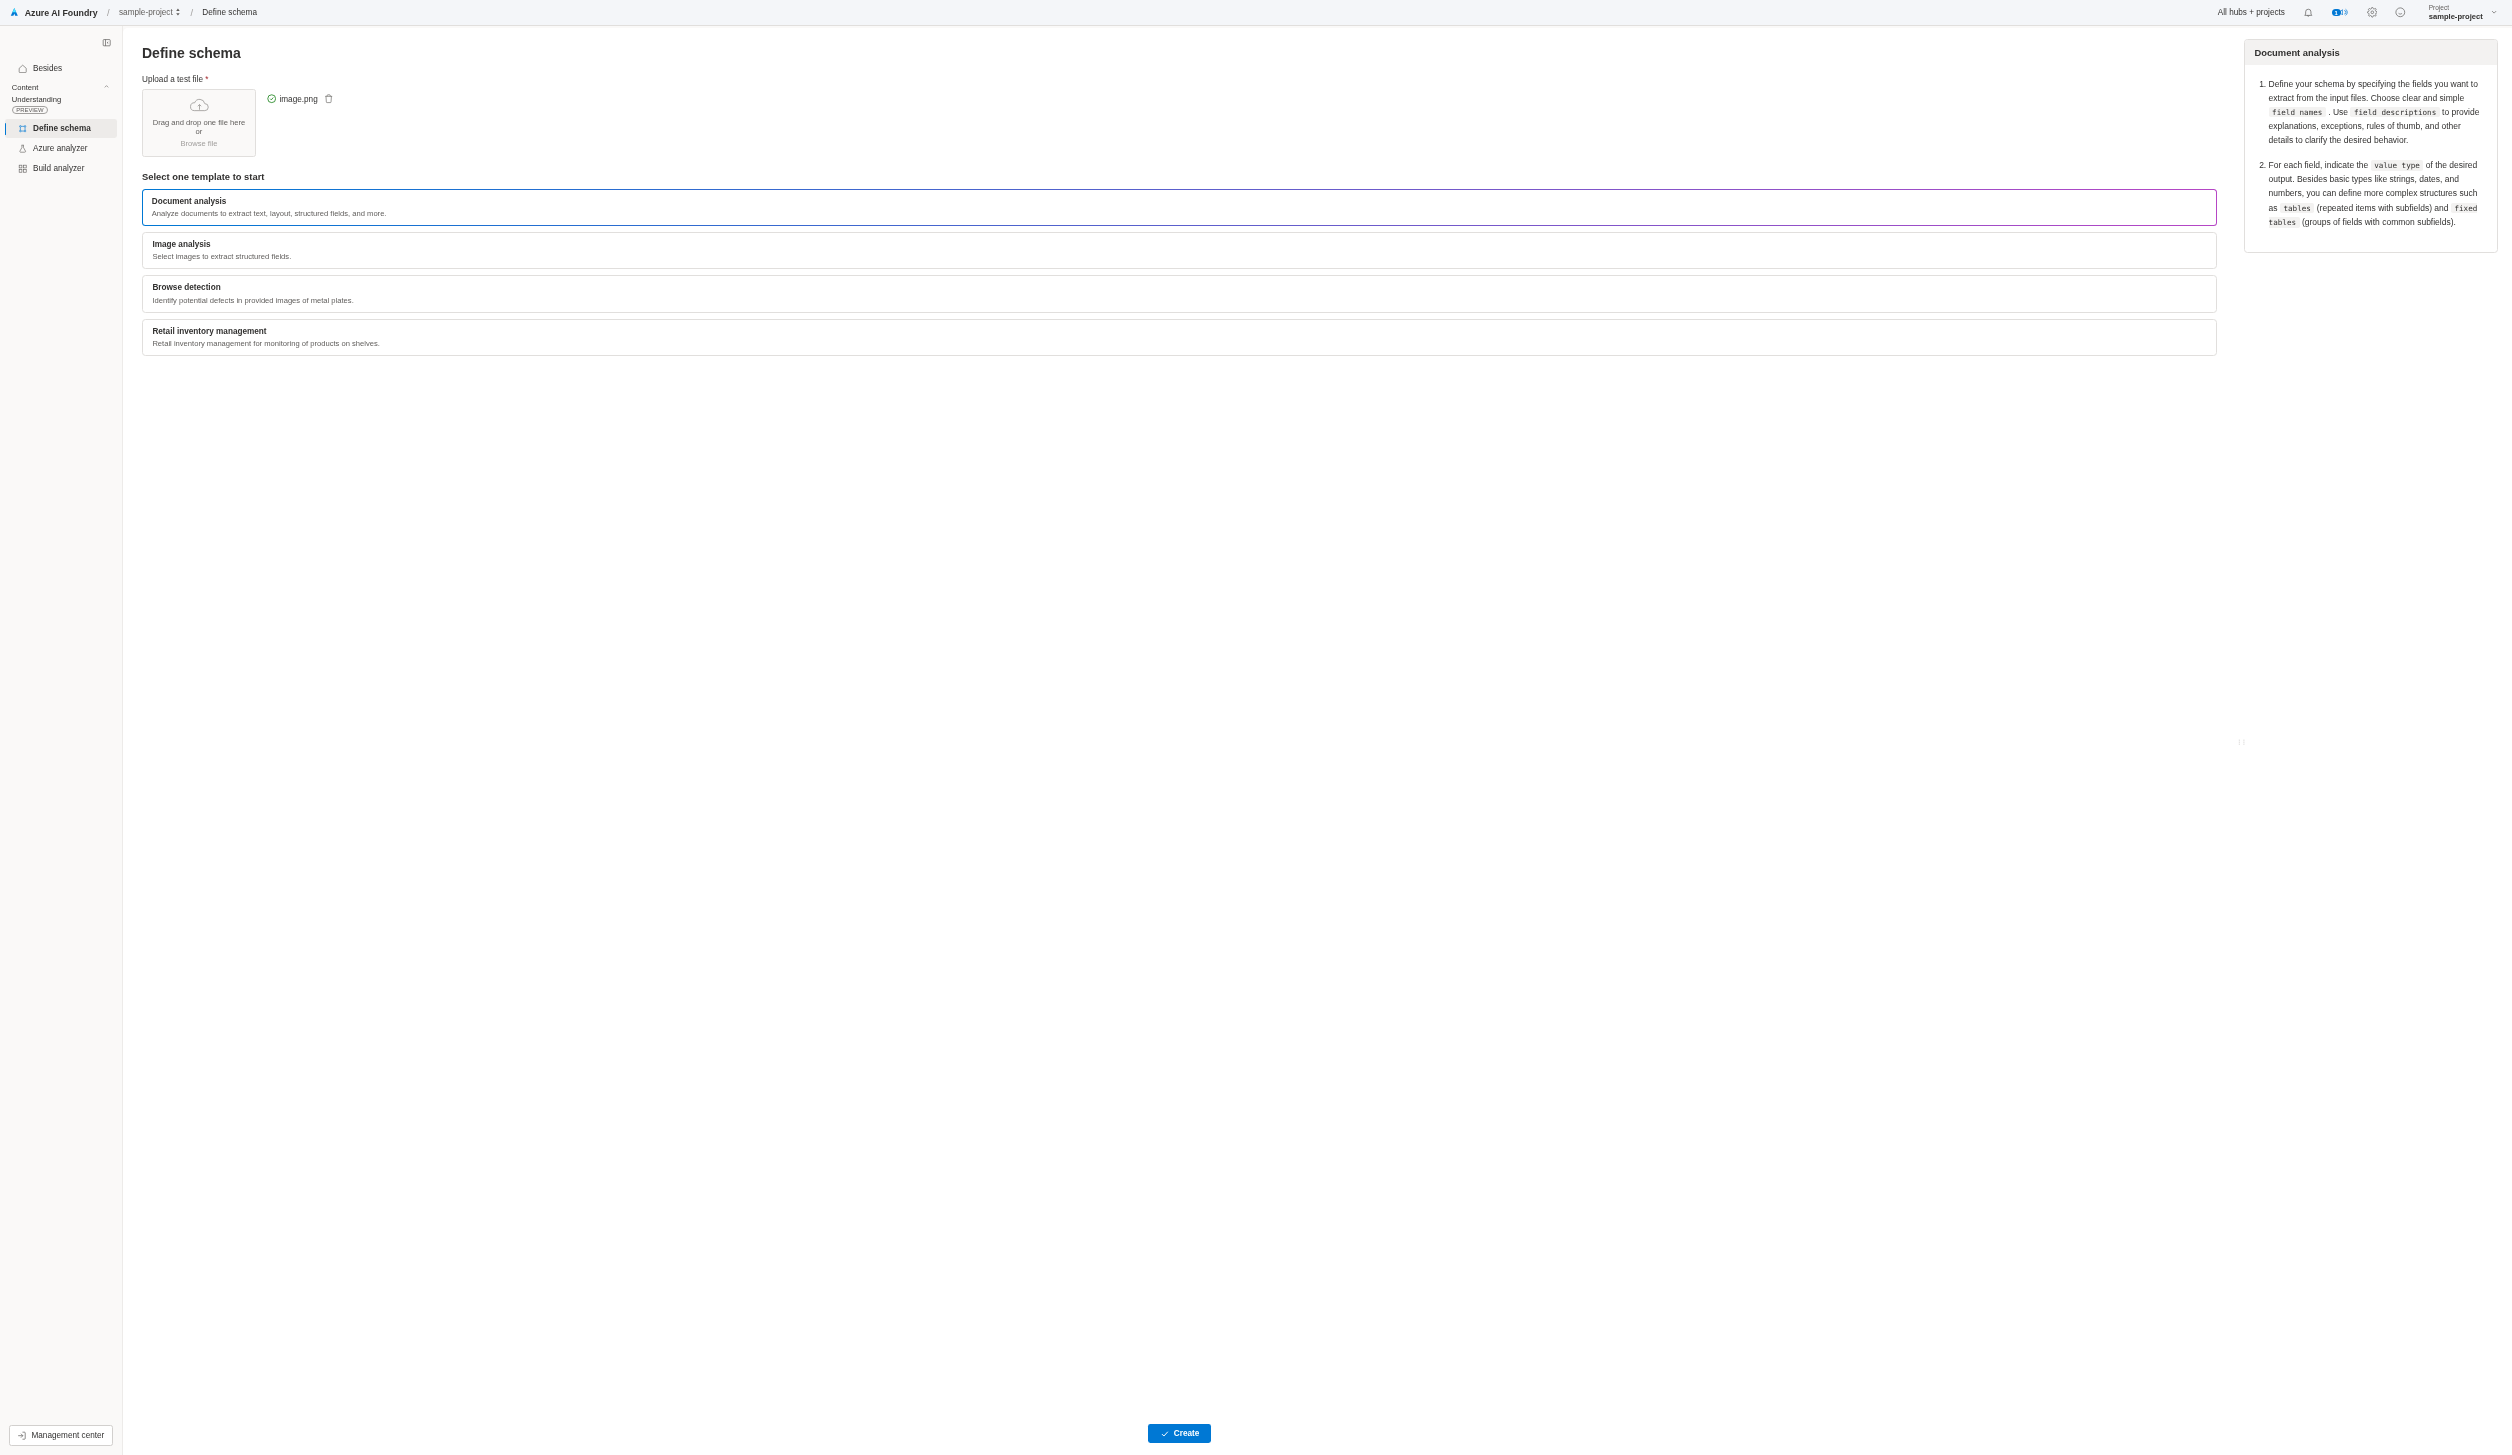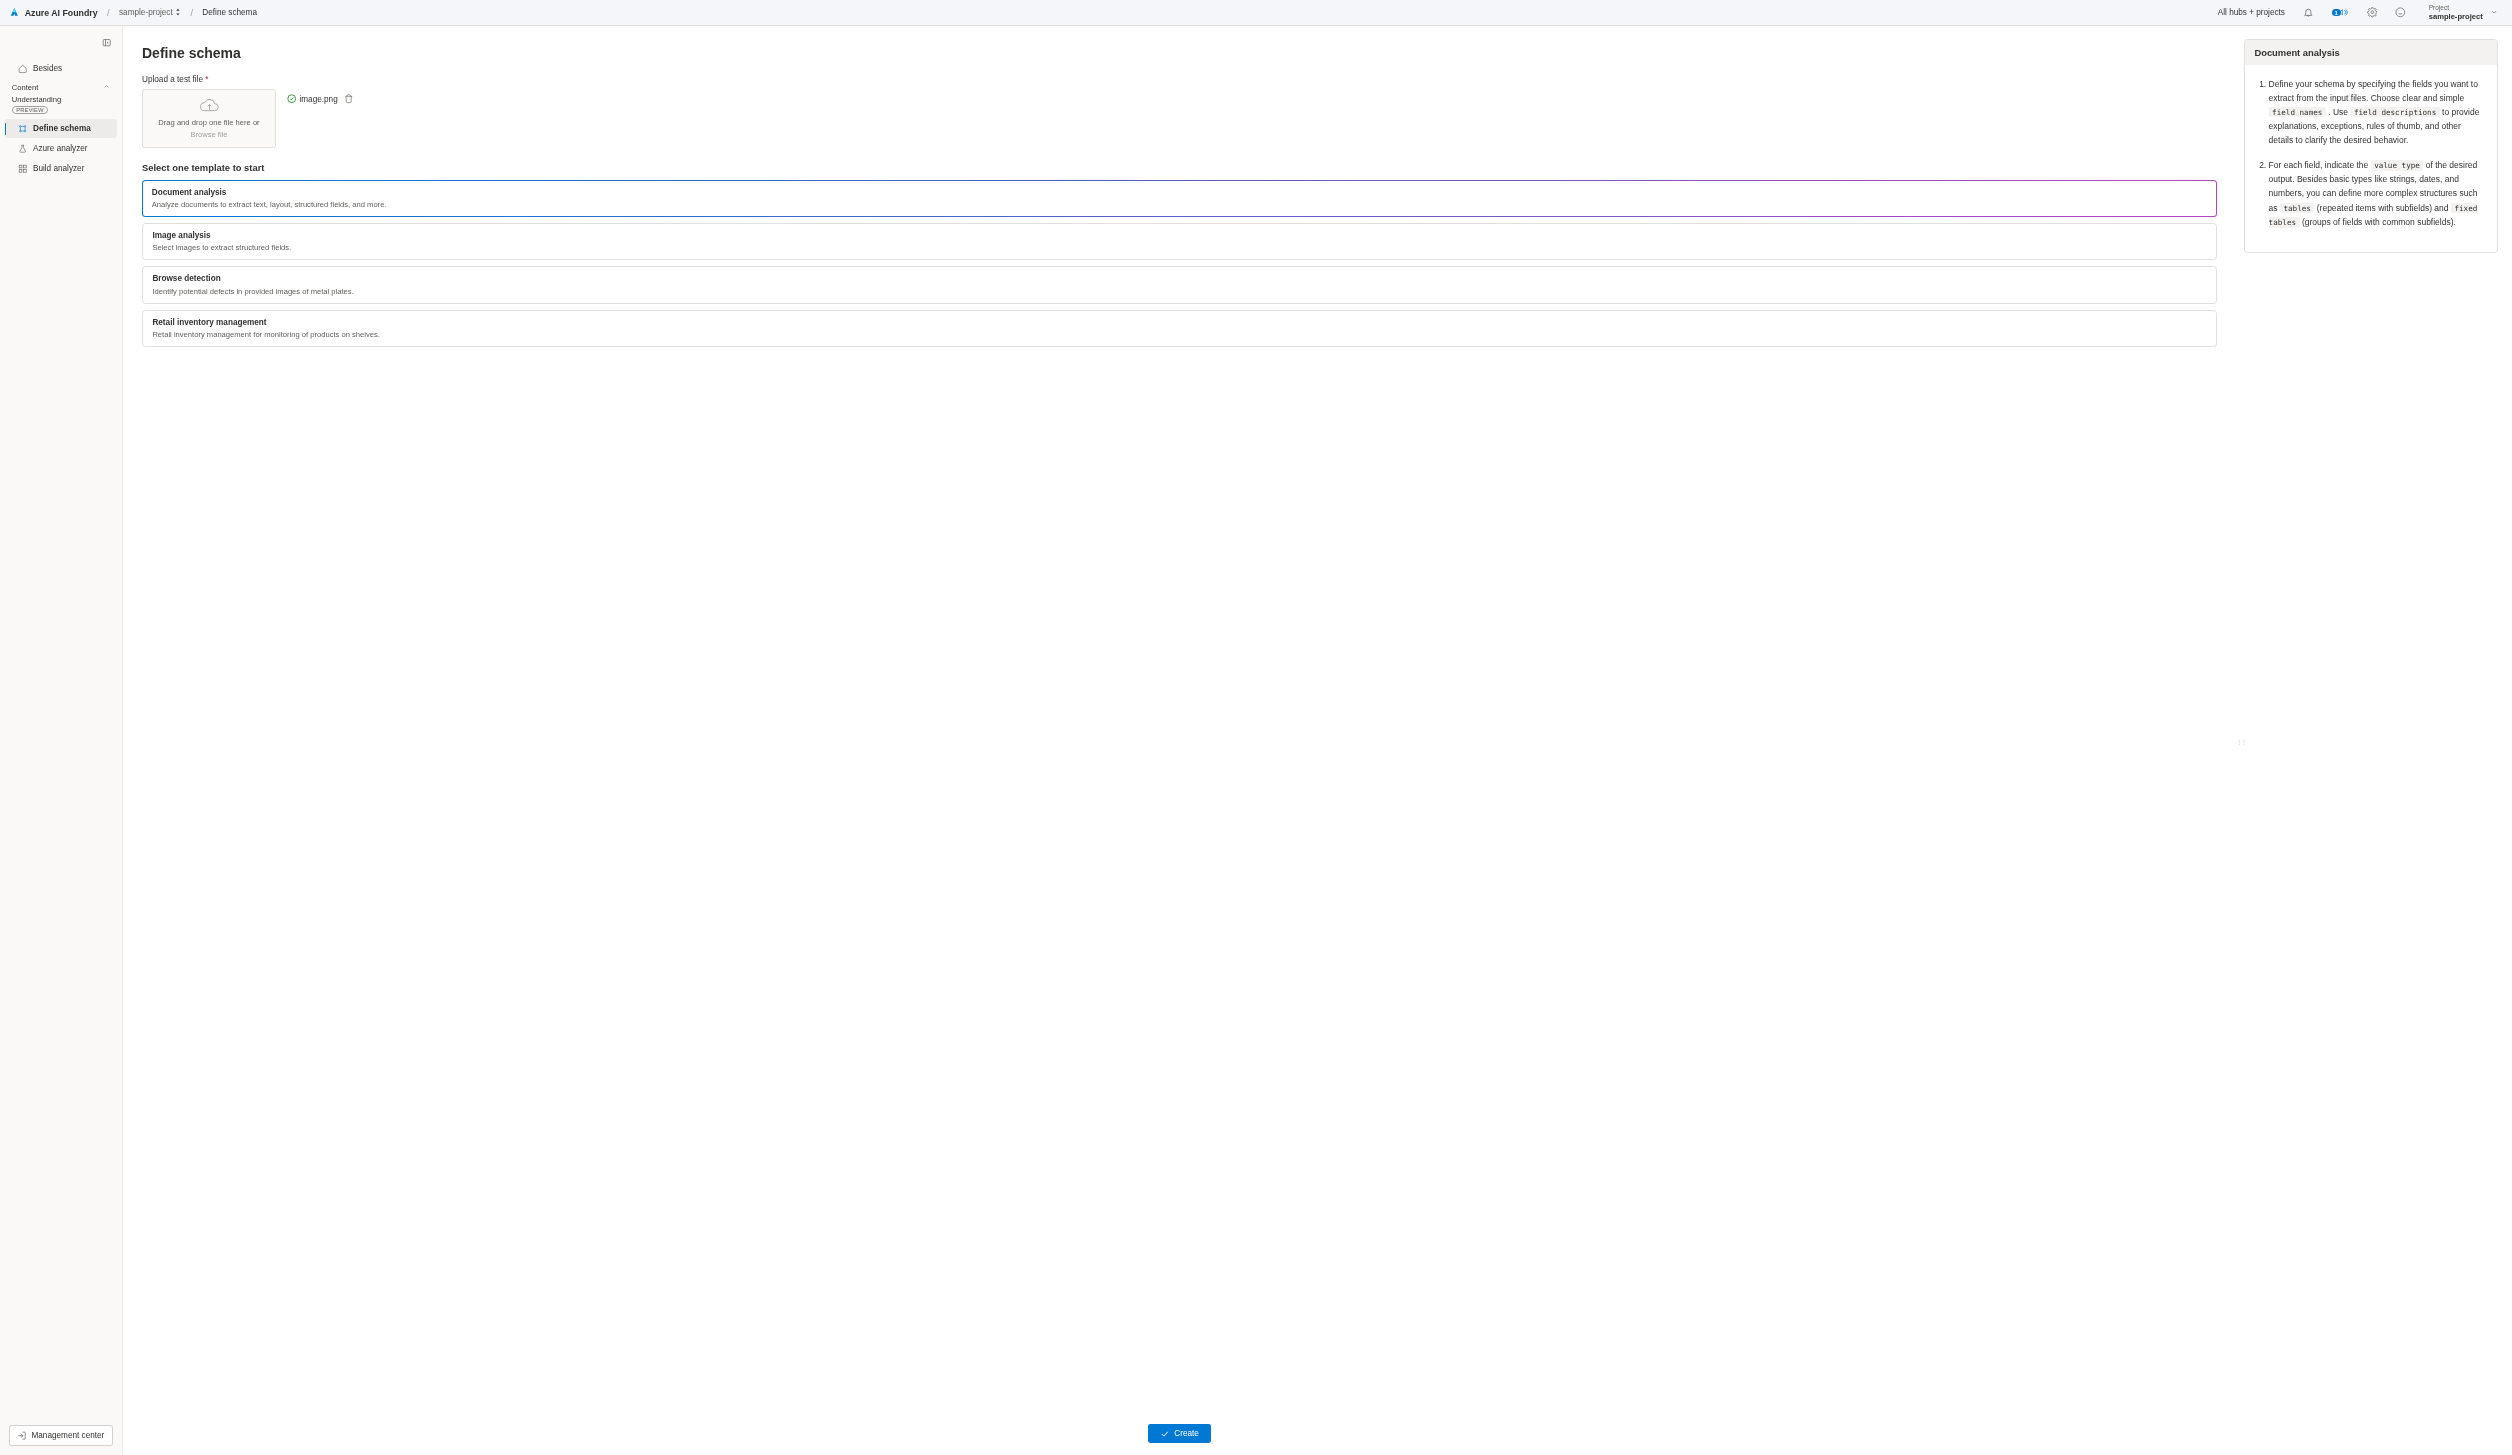--- a/index.html
+++ b/index.html
@@ -231,21 +231,21 @@
       margin-bottom: 4.7px;
     }
     .required-star { color: #a4262c; }
     .upload-row {
       display: flex;
       align-items: flex-start;
       gap: 10.6px;
       margin-bottom: 14px;
     }
     .dropzone {
-      width: 134px;
+      width: 114px;
       border: 0.6px solid #e1dfdd;
       border-radius: 2.4px;
       background: #faf9f8;
       padding: 8.2px 7px;
       display: flex;
       flex-direction: column;
       align-items: center;
       text-align: center;
       color: #605e5c;
       font-size: 7.6px;
@@ -299,21 +299,21 @@
       justify-content: center;
       padding-top: 23.5px;
     }
     .create-btn {
       background: #0078d4;
       color: white;
       border: none;
       border-radius: 2.4px;
       padding: 4.7px 11.8px;
       font-size: 8.2px;
-      font-weight: 400;
+      font-weight: 700;
       display: flex;
       align-items: center;
       gap: 4.7px;
       cursor: pointer;
     }
     
     
     .splitter {
       width: 5.9px;
       display: flex;

